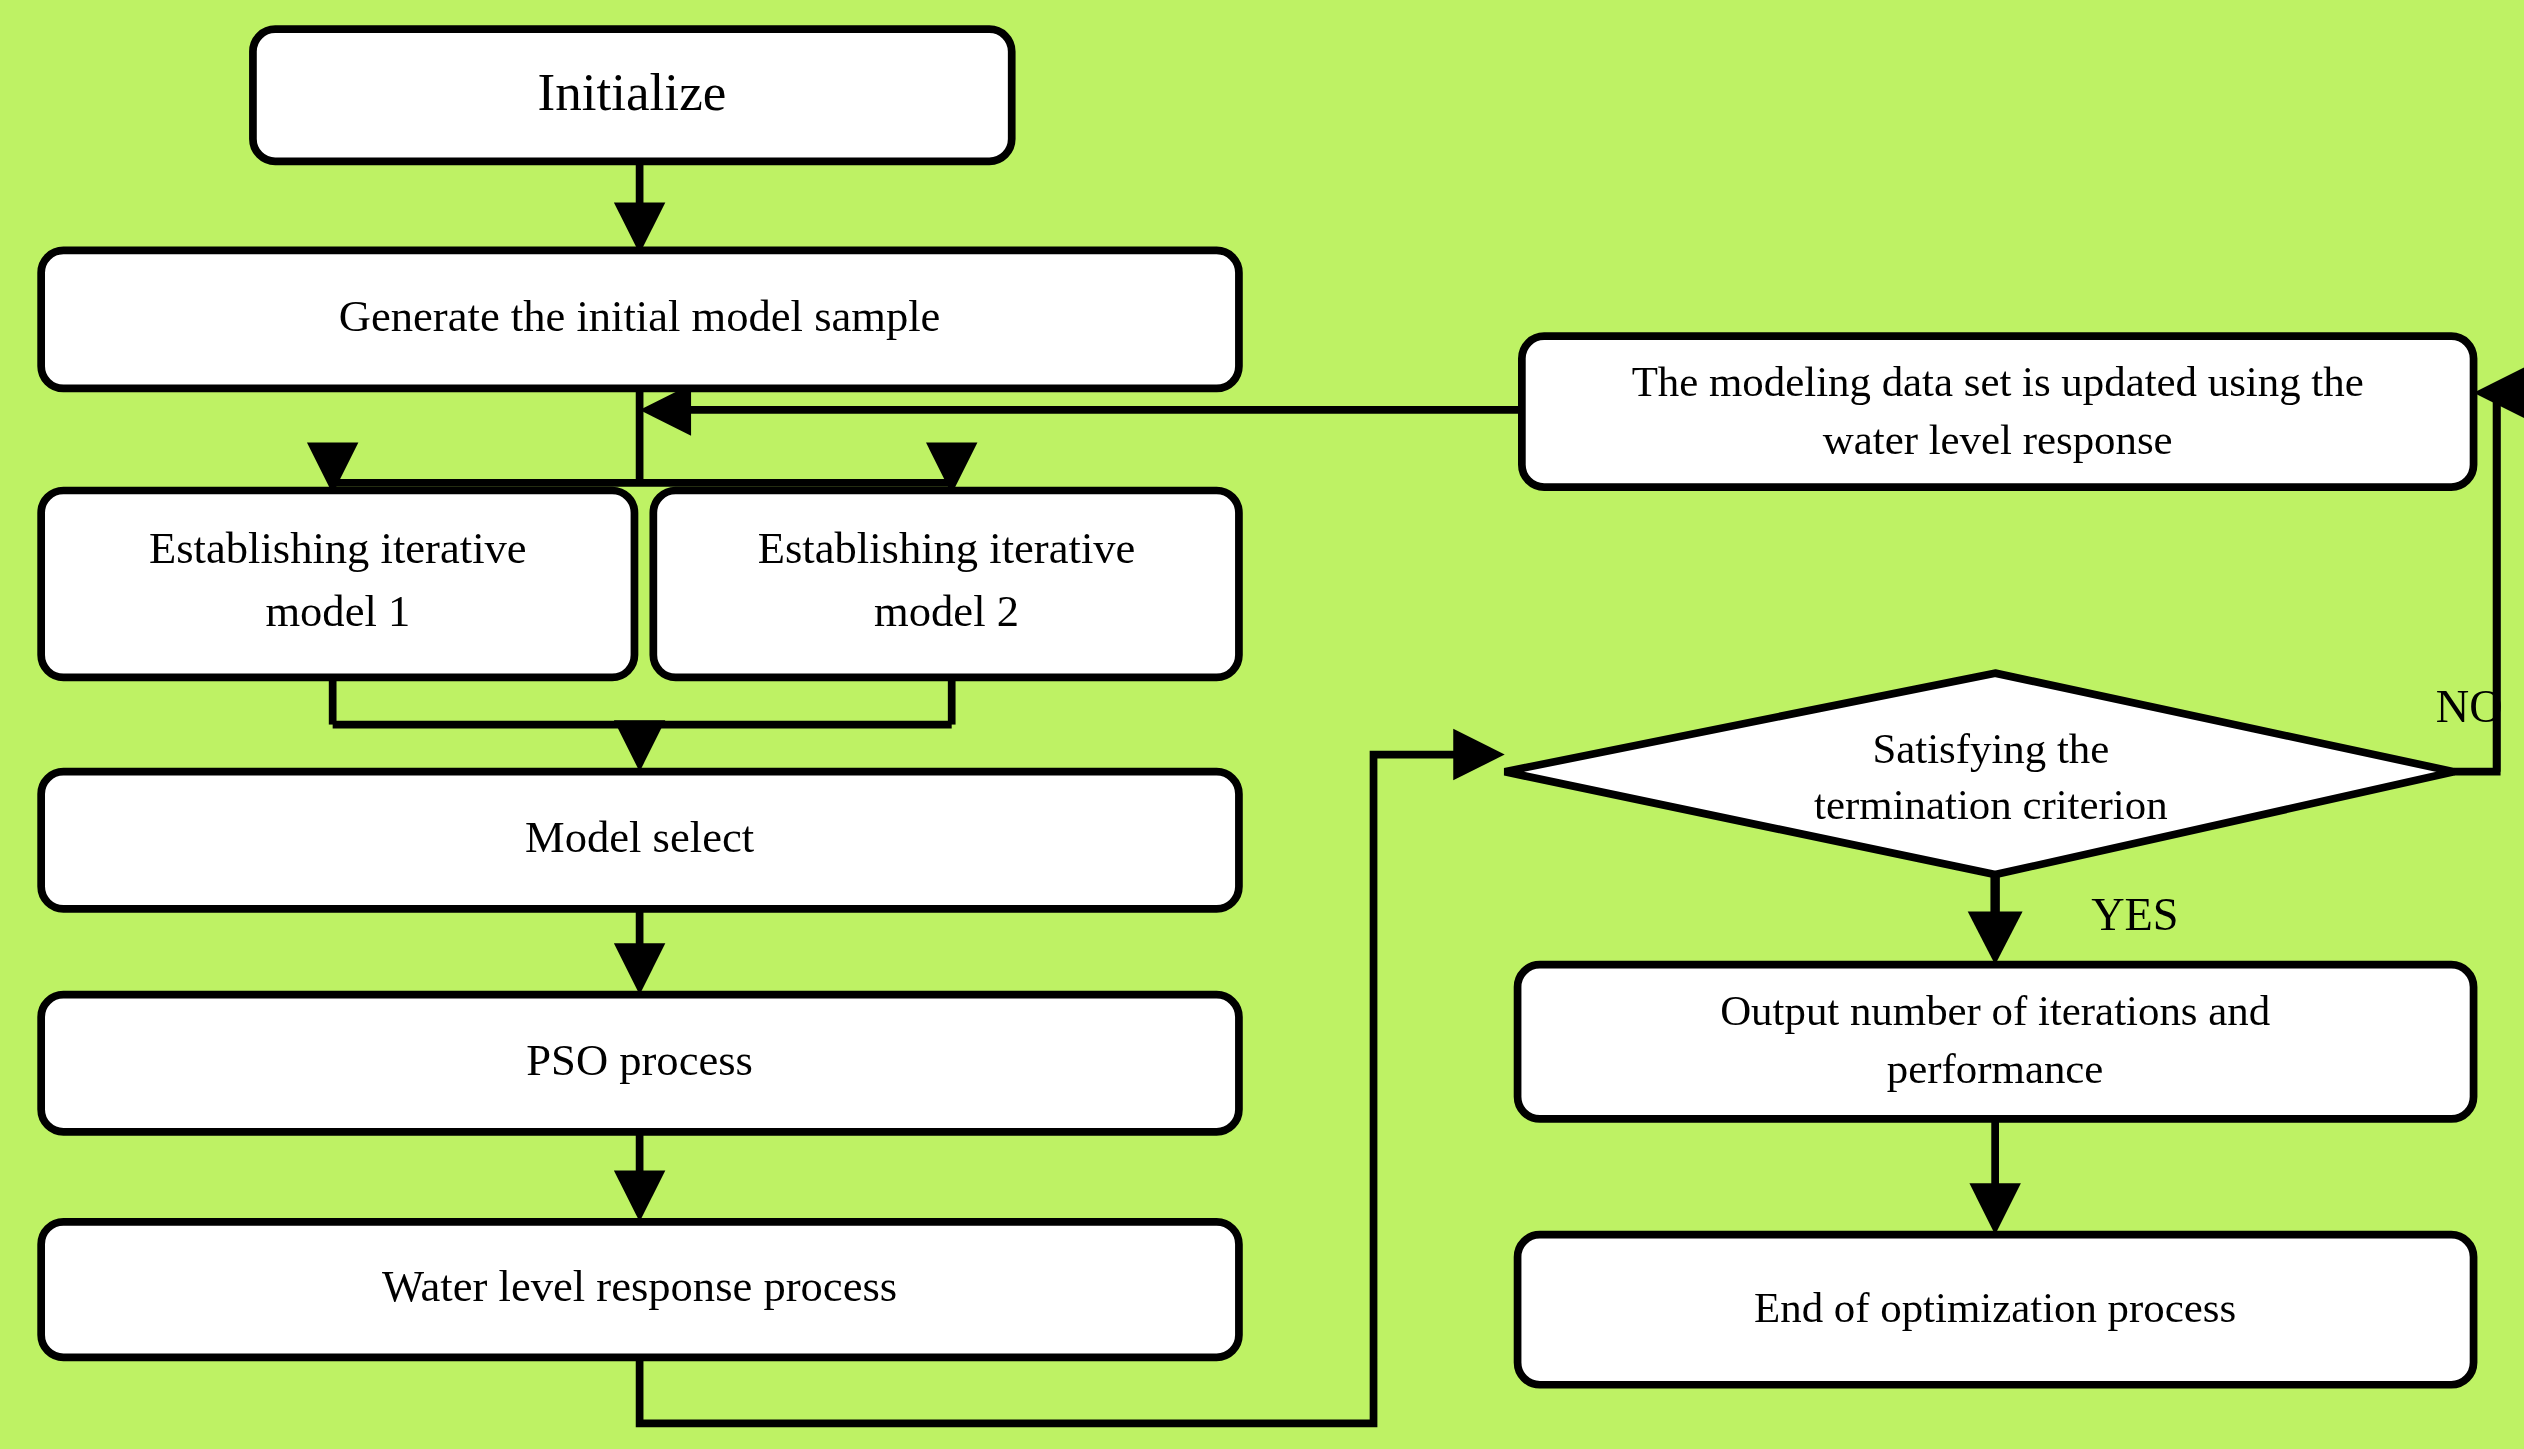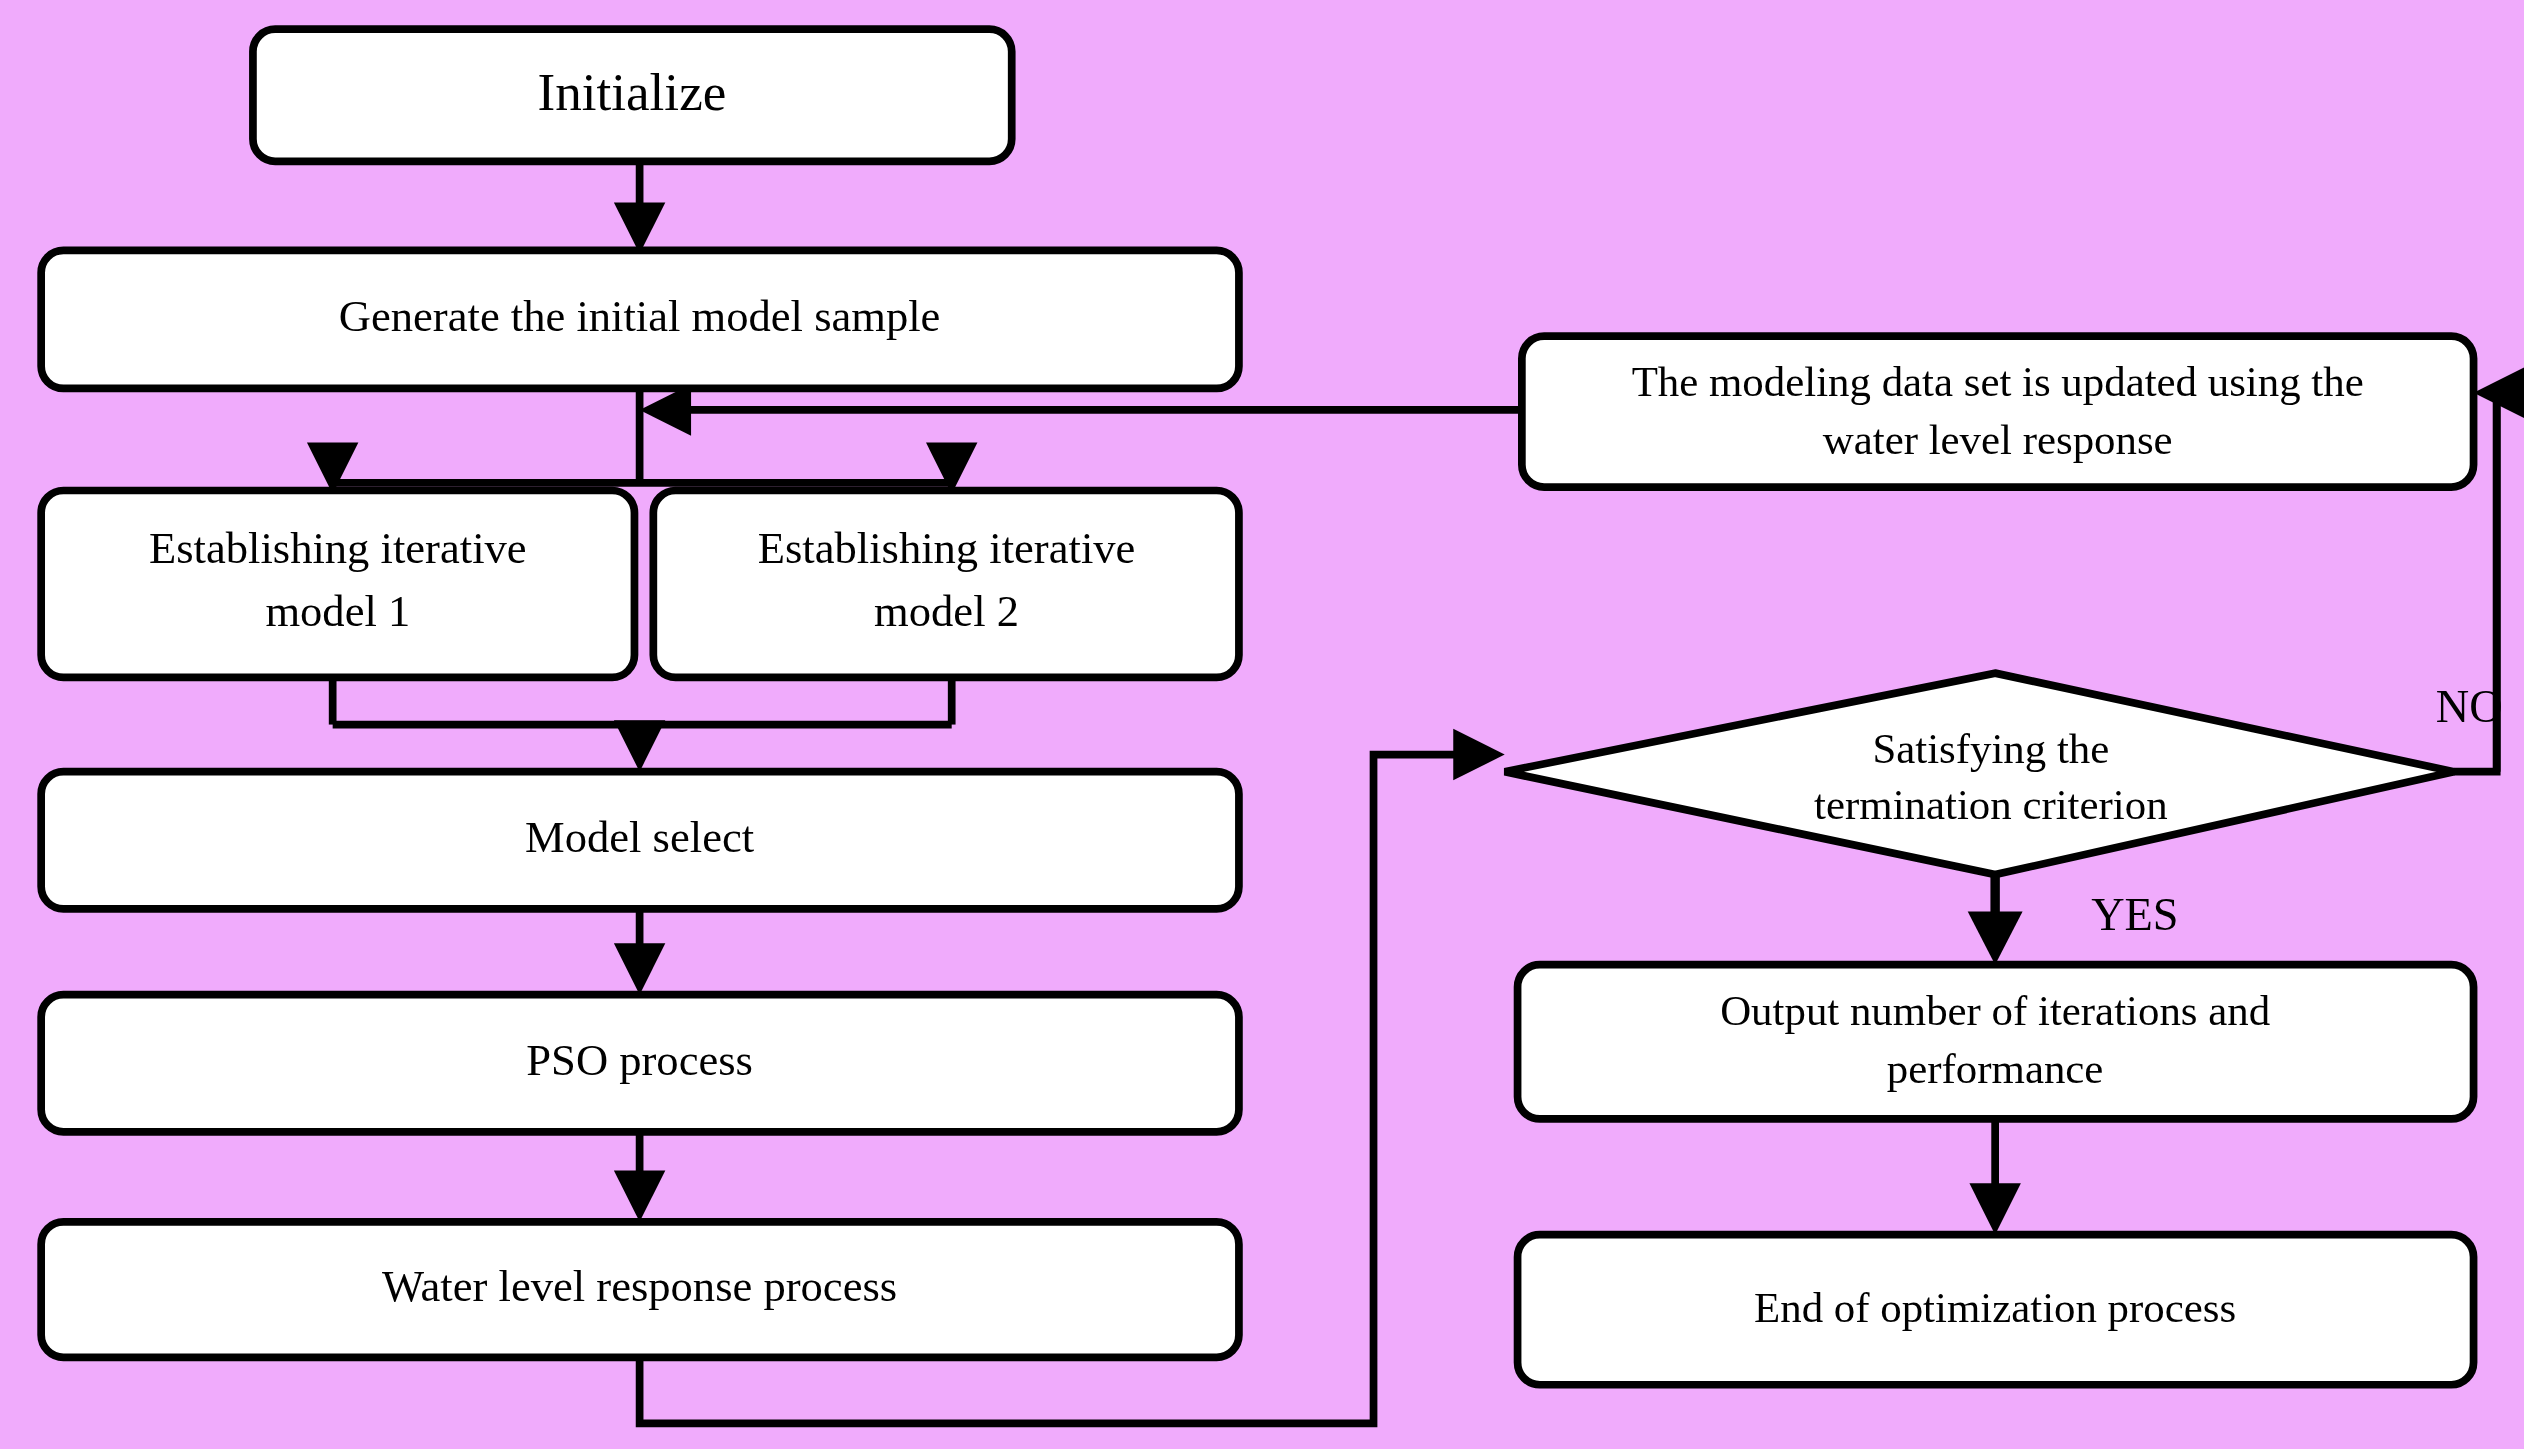--- a/index.html
+++ b/index.html
@@ -8,21 +8,21 @@
     padding: 0;
     background: #ffffff;
   }
   body {
     font-family: "Liberation Serif", "DejaVu Serif", serif;
   }
   #flow-root {
     position: relative;
     width: 2525px;
     height: 1450px;
-    background: #f0abfc;
+    background: #bef264;
     overflow: hidden;
   }
   svg#flow-svg {
     position: absolute;
     top: 0;
     left: 0;
     width: 2525px;
     height: 1450px;
     display: block;
   }

